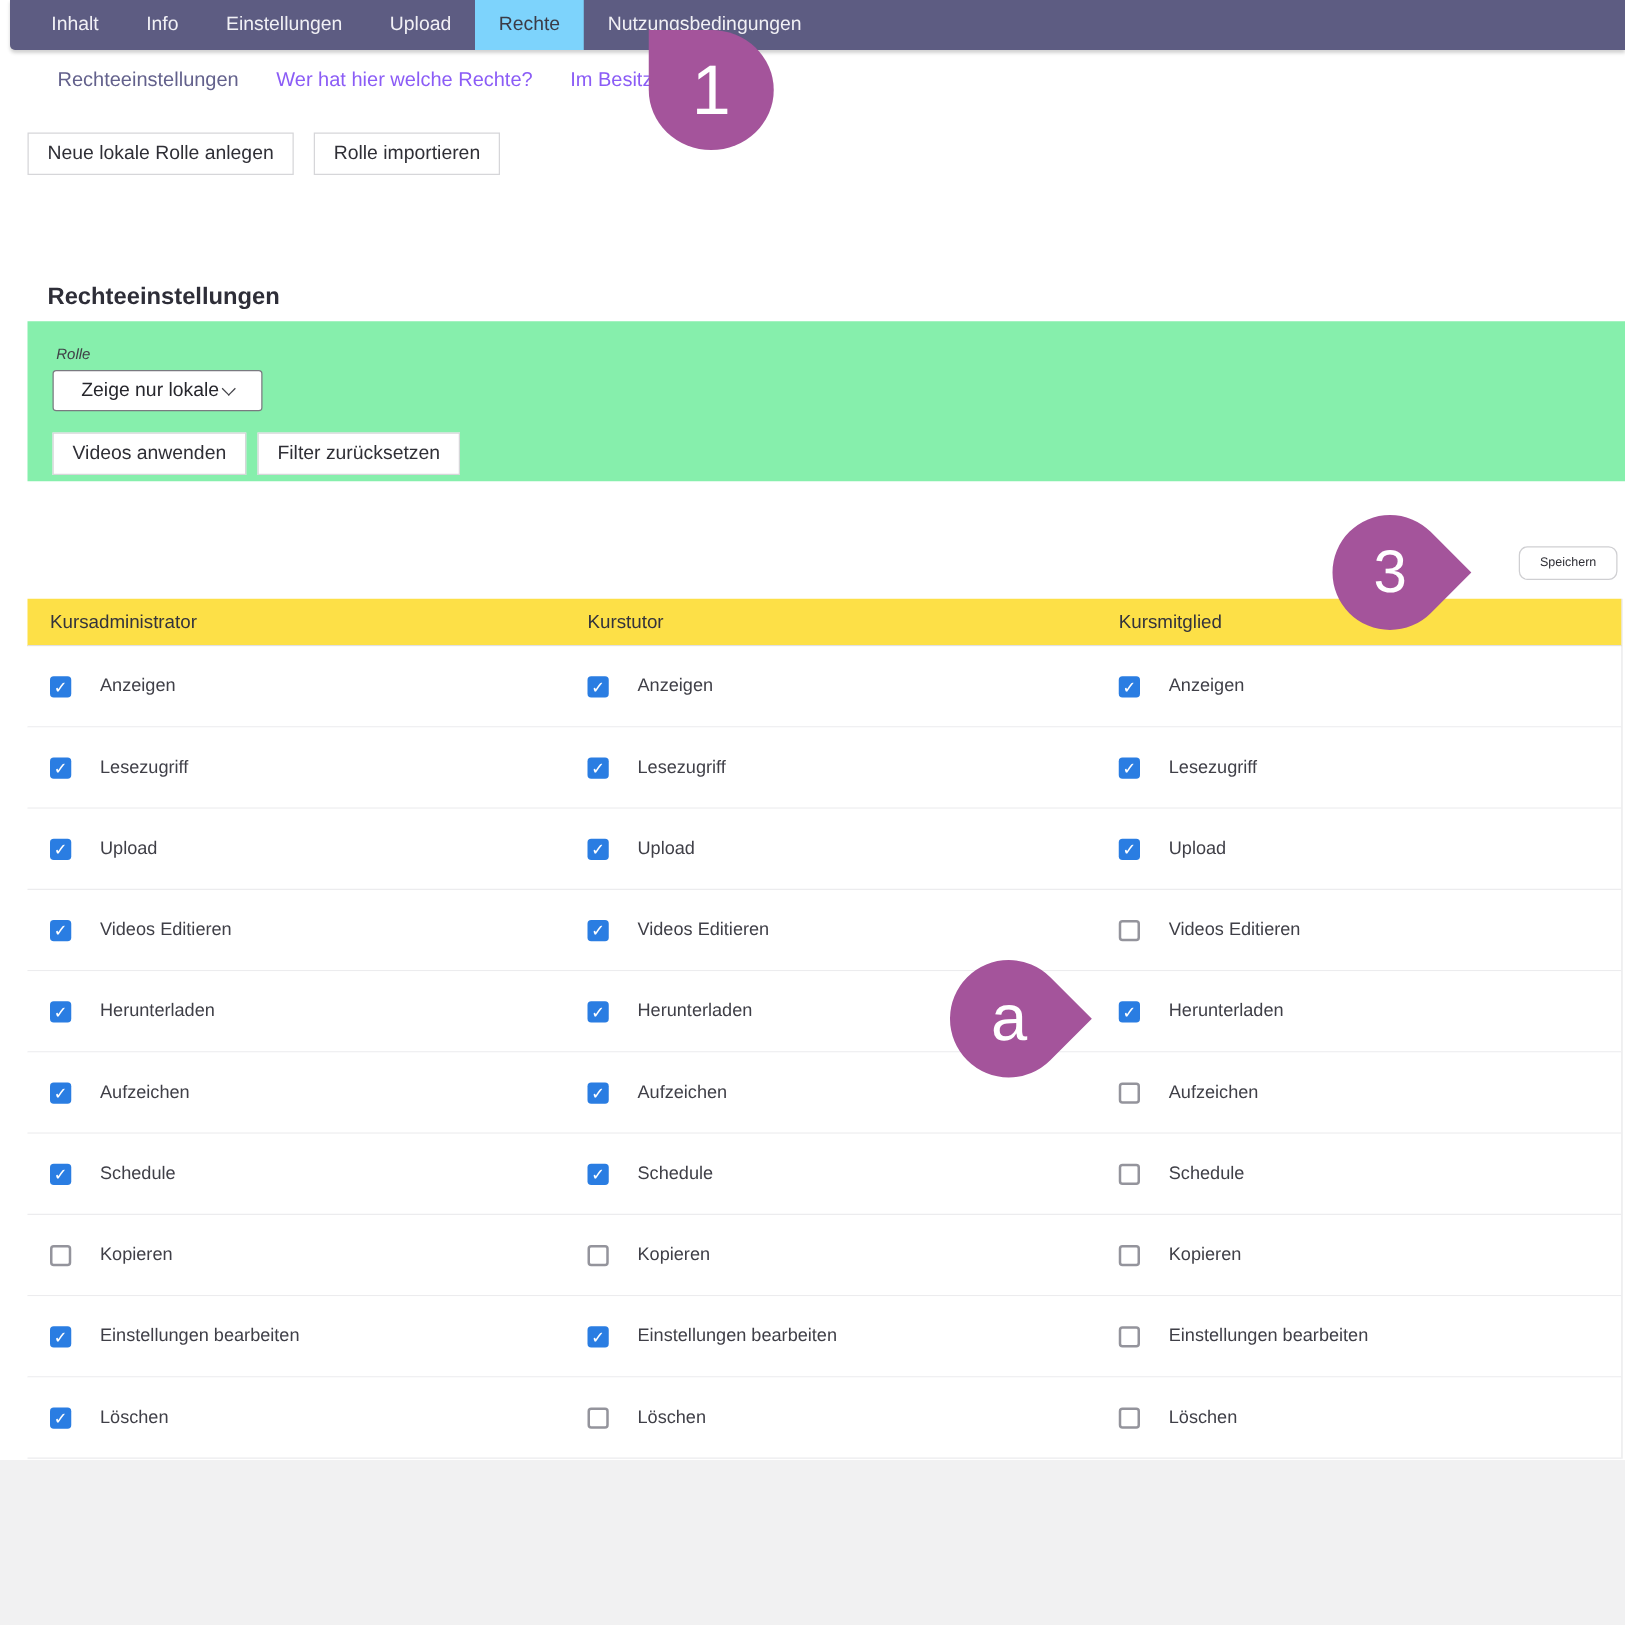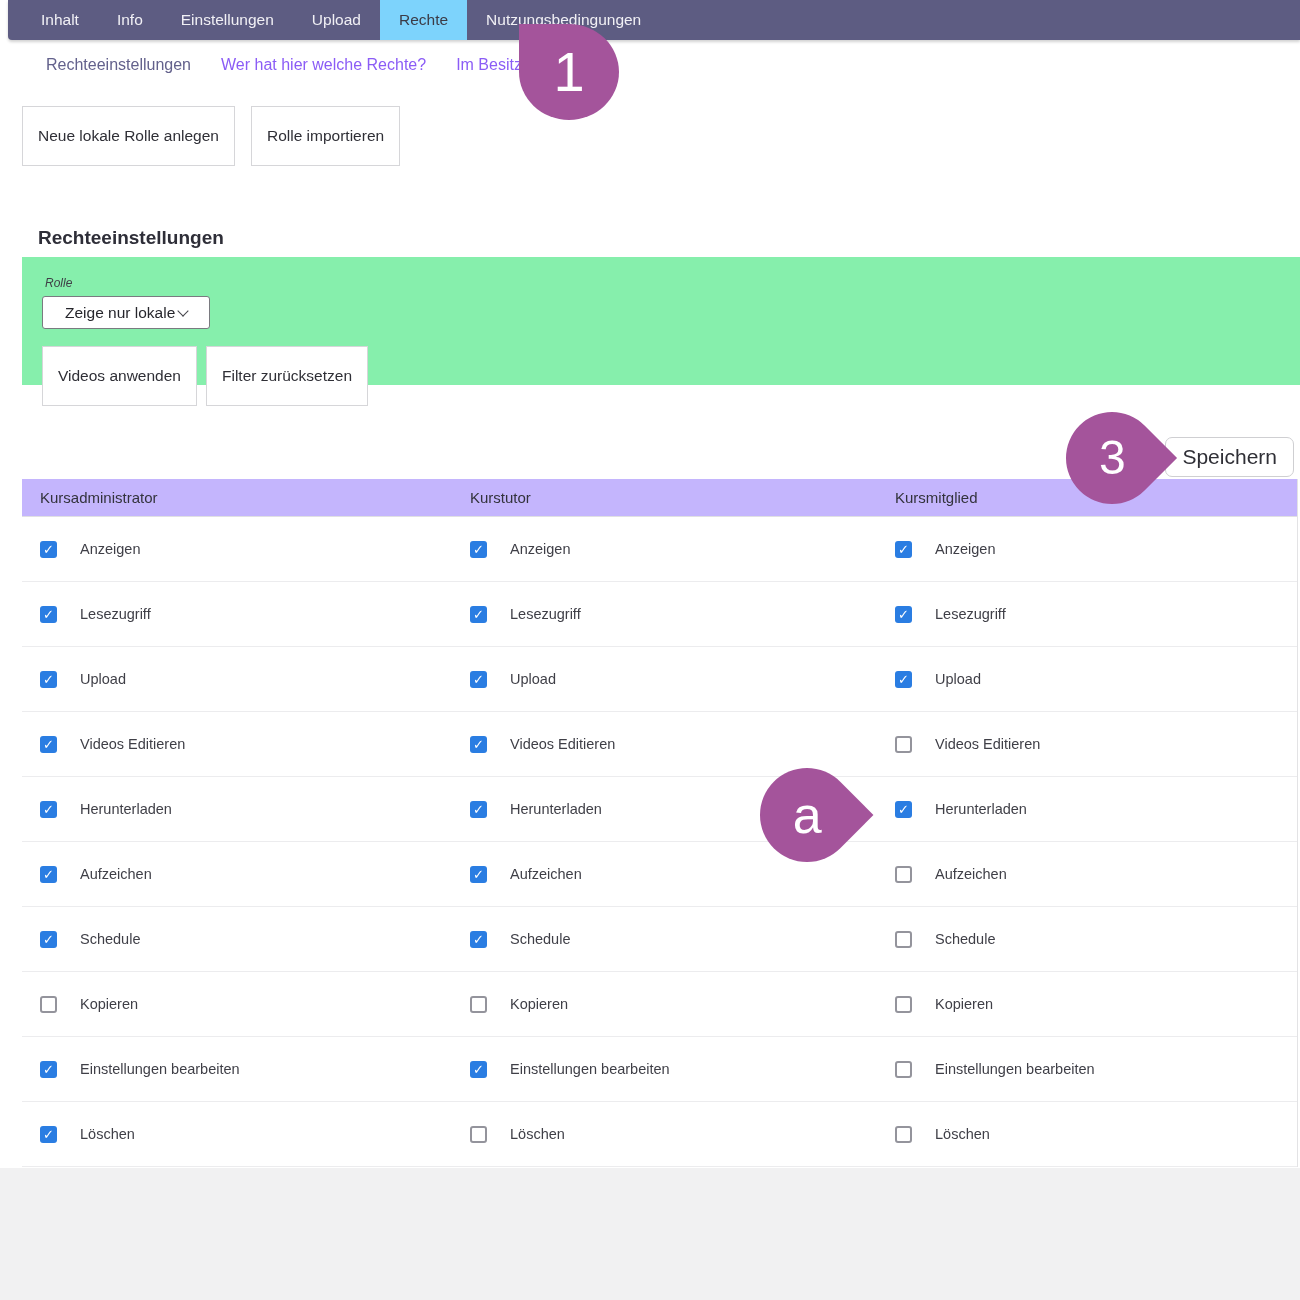--- a/index.html
+++ b/index.html
@@ -23,49 +23,49 @@
 
   
   .subnav{position:absolute;top:40px;left:0;right:0;height:50px;background:#fff;
     display:flex;align-items:center;gap:30px;padding-left:46px;z-index:4;}
   .subnav-item{font-size:16px;color:#8b5cf6;cursor:pointer;white-space:nowrap;}
   .subnav-item.active{color:#63618c;}
 
   
   .toolbar{position:absolute;top:106px;left:22px;display:flex;gap:16px;}
   .btn{background:#fff;border:1px solid #d6d6d9;border-radius:0;
-    font-size:15.5px;color:#2f2f36;padding:20px 15px;cursor:pointer;
+    font-size:15.5px;color:#2f2f36;padding:7px 15px;cursor:pointer;
     font-family:inherit;white-space:nowrap;}
 
   
   .section-title{position:absolute;top:227px;left:38px;font-size:19px;
     font-weight:bold;color:#2e2e38;}
 
   
   .filter-panel{position:absolute;top:257px;left:22px;right:0;height:128px;
     background:#86efac;padding:19px 0 0 20px;}
   .filter-role-label{font-size:12px;font-style:italic;color:#3f3f46;margin-left:3px;}
   .role-select{margin-top:6px;width:168px;height:33px;background:#fff;
     border:1px solid #7a7a80;border-radius:3px;display:flex;align-items:center;
     padding:0 22px;font-size:15.5px;color:#26262c;cursor:pointer;}
   .role-select .sel-text{flex:1;overflow:hidden;white-space:nowrap;}
   .chevron{width:8px;height:8px;border-right:1.8px solid #44444a;
     border-bottom:1.8px solid #44444a;transform:rotate(45deg);margin-top:-4px;flex:none;}
   .filter-buttons{margin-top:17px;display:flex;gap:9px;}
 
   
   .save-button{position:absolute;top:437px;right:6px;padding:7px 16px;
-    background:#fff;border:1px solid #cfcfd2;border-radius:7px;font-size:21px;
+    background:#fff;border:1px solid #cfcfd2;border-radius:7px;font-size:10px;
     color:#2f2f36;cursor:pointer;font-family:inherit;z-index:3;}
 
   
   .perm-table{position:absolute;top:479px;left:22px;width:1276px;
     border-right:1px solid #e3e3e5;}
   .perm-header{display:grid;grid-template-columns:430px 425px 1fr;height:38px;
-    background:#c4b5fd;align-items:center;border-bottom:1px solid #e0e0e3;}
+    background:#fde047;align-items:center;border-bottom:1px solid #e0e0e3;}
   .perm-header .hcell{padding-left:18px;font-size:15px;color:#33333c;}
   .perm-row{display:grid;grid-template-columns:430px 425px 1fr;height:65px;
     background:#fff;border-bottom:1px solid #ececee;}
   .perm-cell{display:flex;align-items:center;gap:12px;padding-left:18px;}
   .cb{width:17px;height:17px;border-radius:3px;flex:none;position:relative;}
   .cb.checked{background:var(--checkbox-checked);}
   .cb.checked::after{content:"\2713";position:absolute;inset:0;color:#fff;
     font-size:13px;line-height:17px;text-align:center;font-weight:bold;}
   .cb.unchecked{background:#fff;border:2px solid #94949c;}
   .perm-label{font-size:14.5px;color:#3f3f47;margin-left:11px;}

